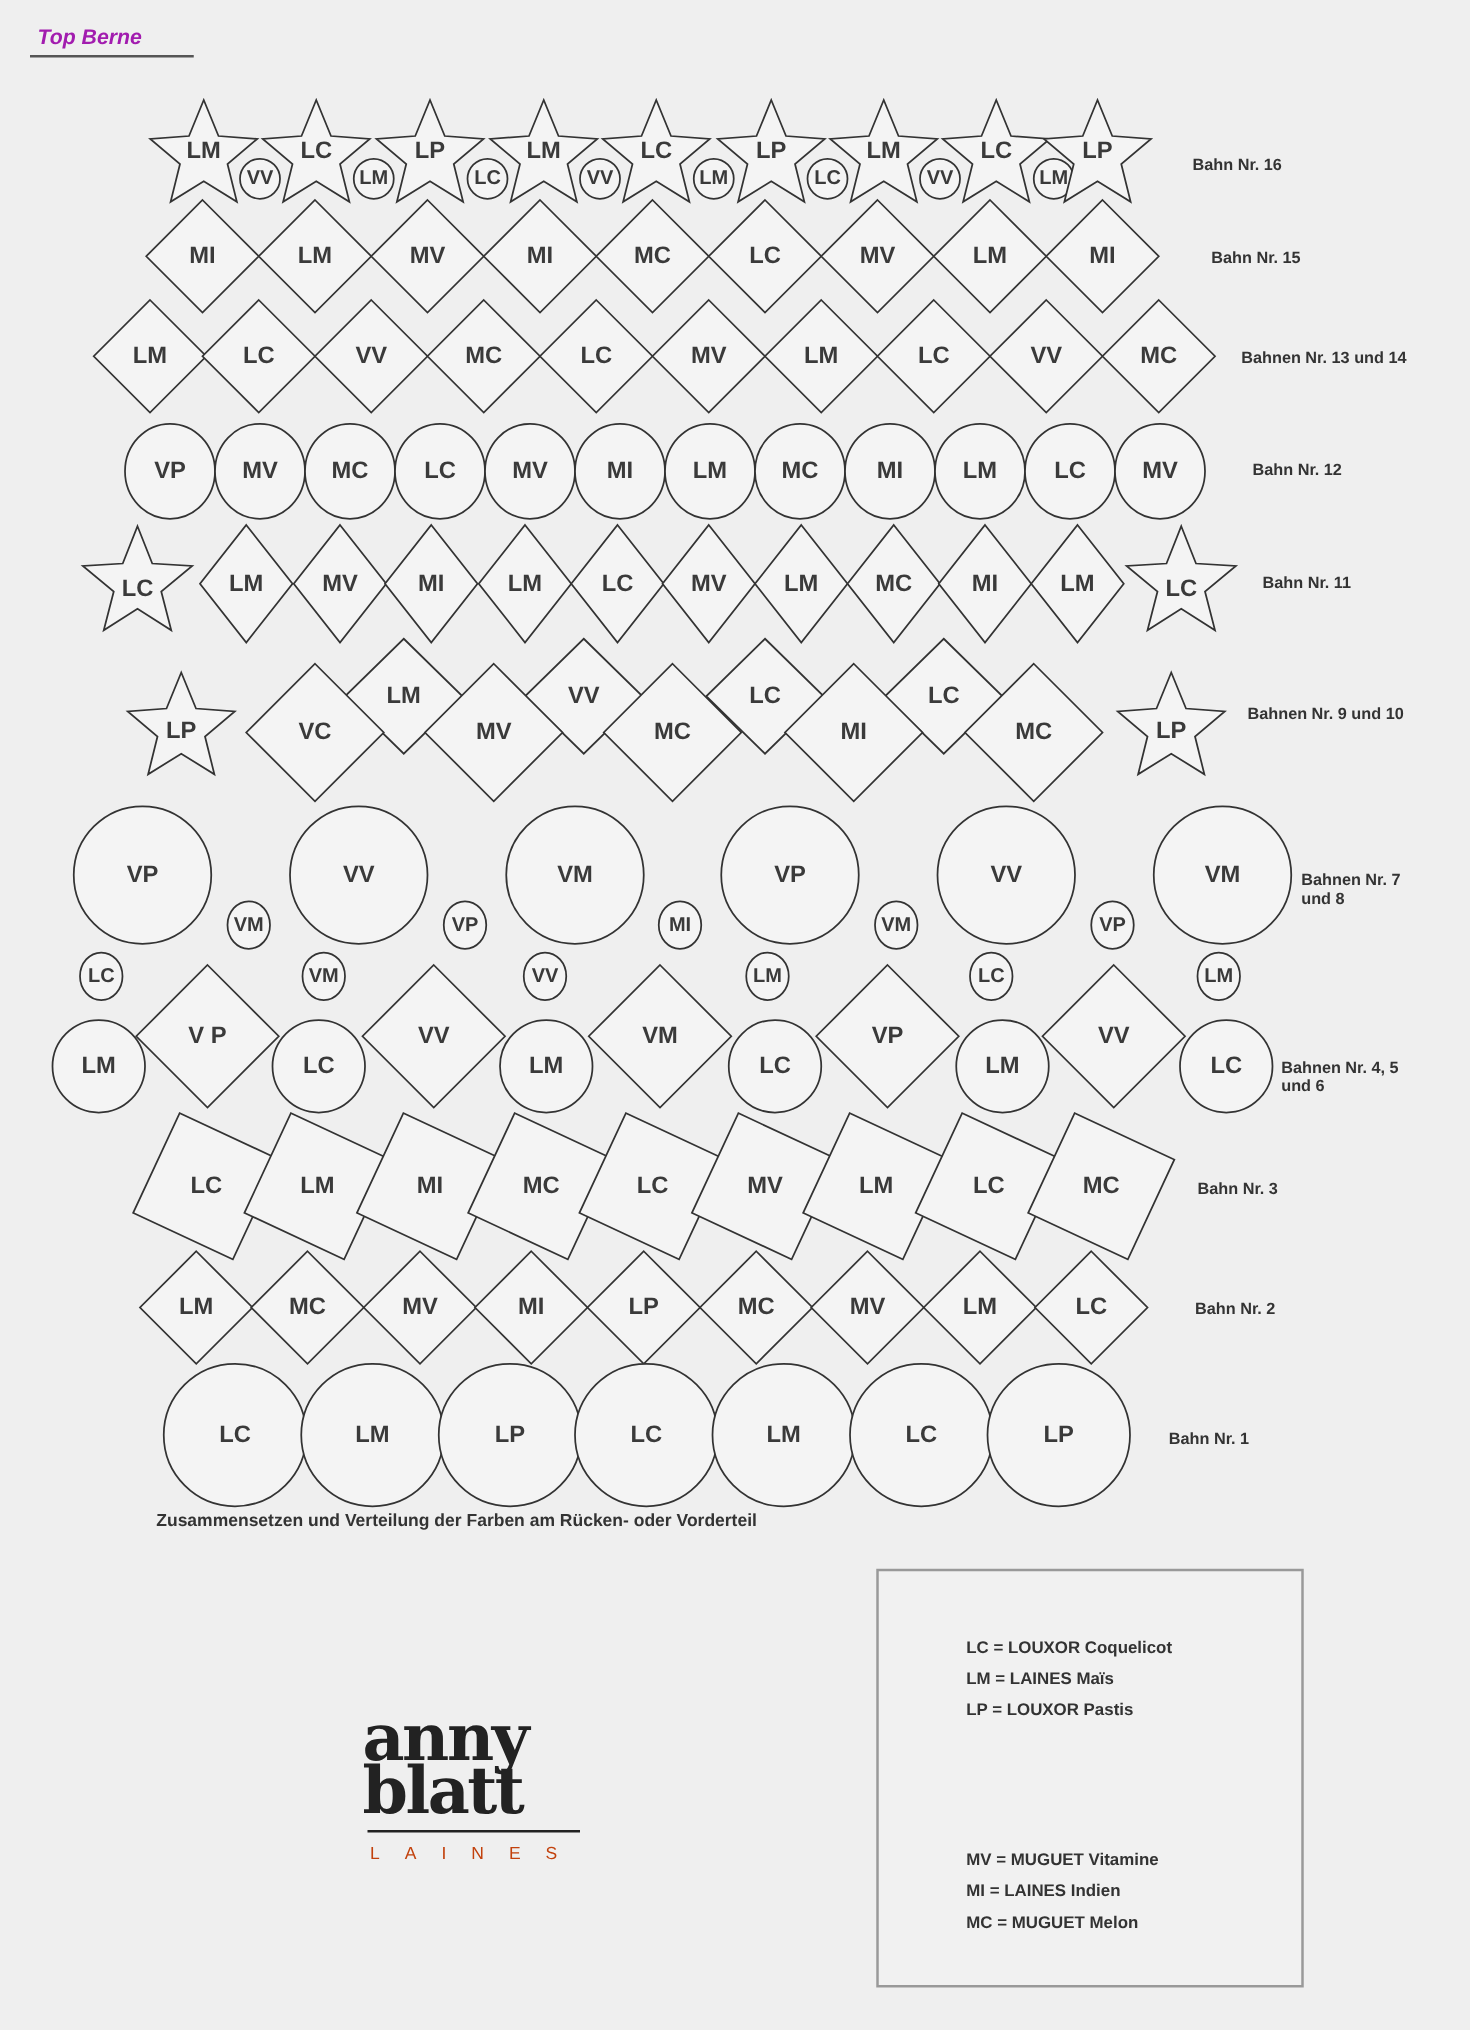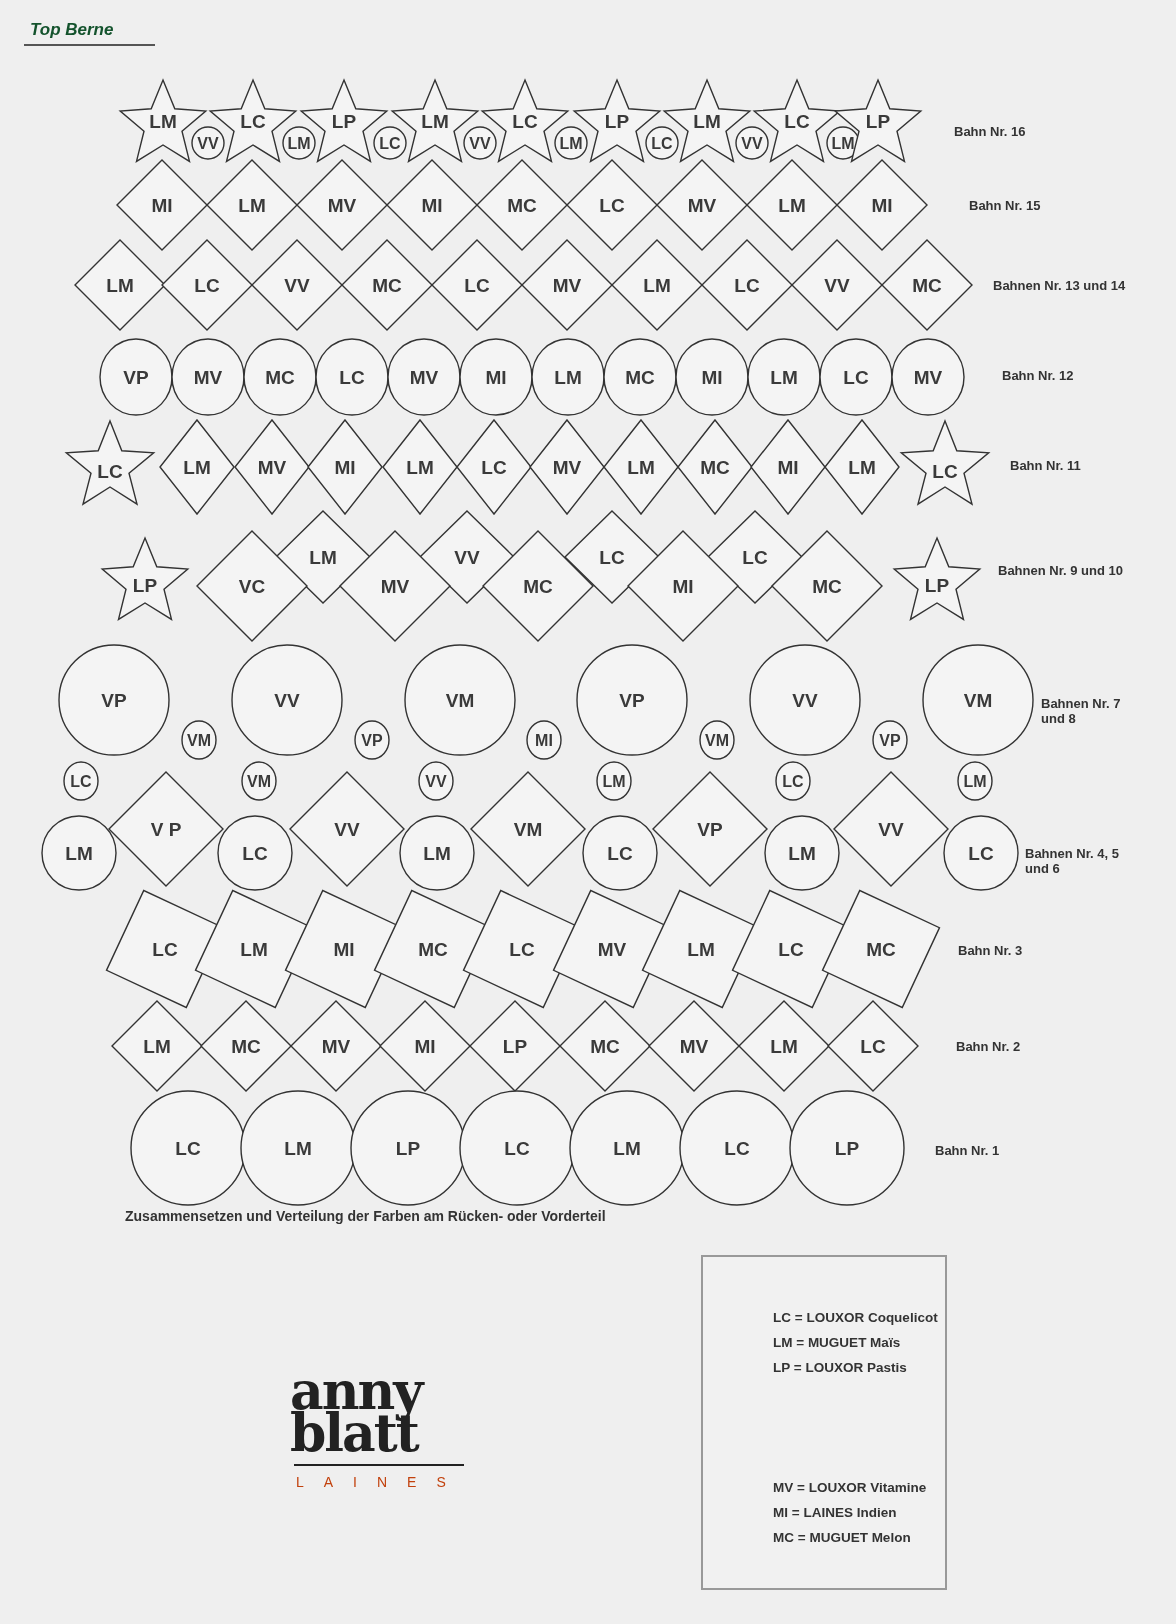--- a/index.html
+++ b/index.html
@@ -4,21 +4,21 @@
 <style>
   html, body { margin: 0; padding: 0; }
   body {
     width: 1176px; height: 1624px; position: relative; overflow: hidden;
     background: #efefef;
     font-family: "Liberation Sans", sans-serif;
     color: #333;
   }
   #page-title {
     position: absolute; left: 30px; top: 20px;
-    font-size: 17px; font-weight: bold; font-style: italic; color: #14532d;
+    font-size: 17px; font-weight: bold; font-style: italic; color: #a21caf;
     margin: 0;
   }
   #title-rule {
     position: absolute; left: 24px; top: 44px; width: 131px; height: 2px; background: #555;
   }
   #chart {
     position: absolute; left: 0; top: 0; width: 1176px; height: 1624px;
   }
   #chart .shape { fill: #f4f4f4; stroke: #333; stroke-width: 1.4; }
   #chart .lbl {
@@ -39,21 +39,21 @@
   }
   #logo .brand-line {
     font-family: "DejaVu Serif", serif; font-weight: bold; font-size: 52px;
     line-height: 42px; color: #222; letter-spacing: -2px; display: block;
   }
   #logo .rule { height: 2px; background: #222; width: 170px; margin: 10px 0 8px 4px; }
   #logo .sub {
     font-size: 14px; letter-spacing: 20px; color: #c2410c; padding-left: 6px; display: block;
   }
   #legend {
-    position: absolute; left: 701px; top: 1255px; width: 246px; height: 335px;
+    position: absolute; left: 701px; top: 1255px; width: 342px; height: 335px;
     border: 2px solid #999; box-sizing: border-box; background: #f1f1f1;
   }
   #legend .group { position: absolute; left: 70px; }
   #legend .entry { display: block; font-size: 13.5px; font-weight: bold; color: #333; line-height: 25px; }
 </style>
 </head>
 <body>
 
 <h1 id="page-title">Top Berne</h1>
 <div id="title-rule"></div>
@@ -611,21 +611,21 @@
 <div id="logo">
   <span class="brand-line">anny</span>
   <span class="brand-line">blatt</span>
   <div class="rule"></div>
   <span class="sub">LAINES</span>
 </div>
 
 <div id="legend">
   <div class="group" style="top:48px">
     <span class="entry">LC = LOUXOR Coquelicot</span>
-    <span class="entry">LM = MUGUET Maïs</span>
+    <span class="entry">LM = LAINES Maïs</span>
     <span class="entry">LP = LOUXOR Pastis</span>
   </div>
   <div class="group" style="top:218px">
-    <span class="entry">MV = LOUXOR Vitamine</span>
+    <span class="entry">MV = MUGUET Vitamine</span>
     <span class="entry">MI  = LAINES Indien</span>
     <span class="entry">MC = MUGUET Melon</span>
   </div>
 </div>
 
 </body></html>

